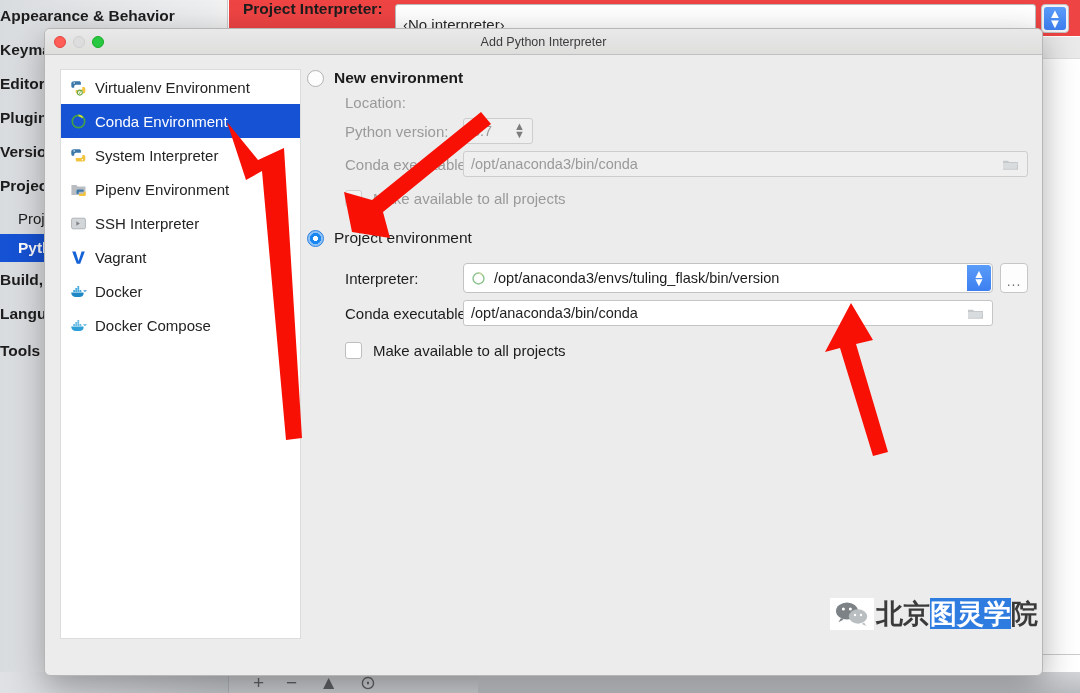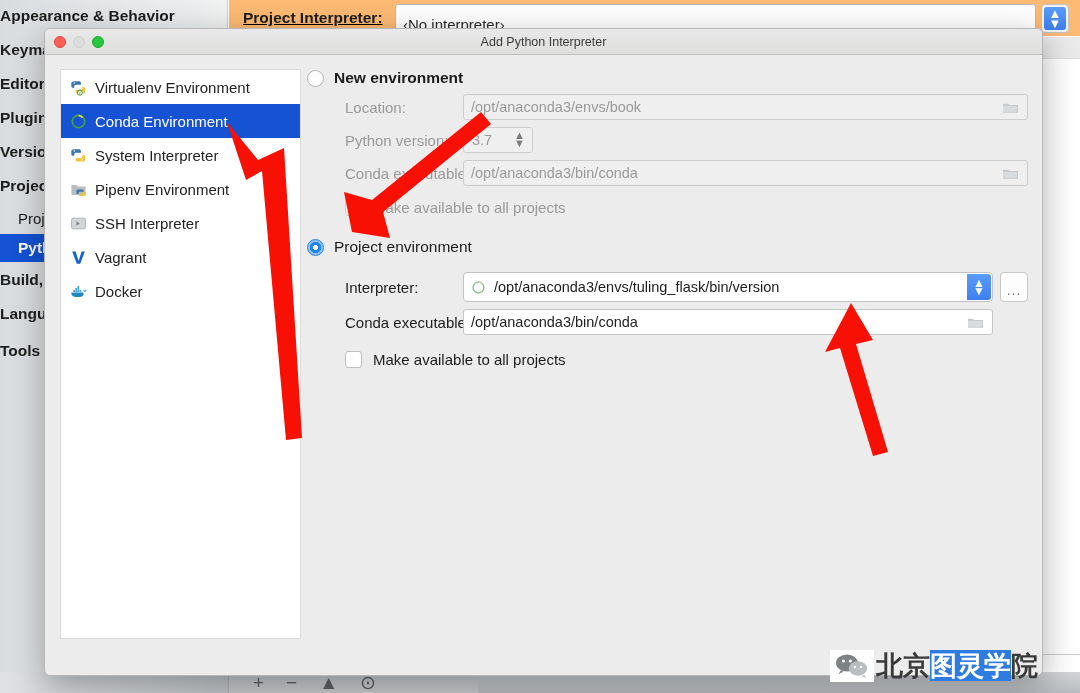--- a/index.html
+++ b/index.html
@@ -31,22 +31,22 @@
   .bg-side-item.sel {
     background: #1552d4; color: #ffffff; font-weight: bold;
   }
 
   #bg-right {
     position: absolute; left: 229px; top: 0; right: 0; height: 672px;
     background: #ffffff;
   }
   #bg-toprow {
     position: absolute; left: 0; top: 0; right: 0; height: 36px;
-    background: #fdba74;
-    display: flex; align-items: center; text-decoration: underline;
+    background: #ef4444;
+    display: flex; align-items: flex-start;
   }
   #bg-toprow-label {
     margin-left: 14px; font-size: 15.5px; font-weight: bold; color: #1d1d1d;
     white-space: nowrap;
   }
   #bg-combo {
     position: absolute; left: 166px; top: 4px; right: 44px; height: 28px;
     background: #ffffff; border: 1px solid #b9bbbd; border-radius: 3px;
     display: flex; align-items: center;
   }
@@ -220,21 +220,21 @@
     background: #fdfdfd; border: 1px solid #c4c6c8; border-radius: 4px;
     display: flex; align-items: flex-end; justify-content: center;
     font-size: 14px; color: #6f7174; letter-spacing: 1px; padding-bottom: 3px;
   }
 
   
   #arrows { position: absolute; inset: 0; pointer-events: none; }
 
   
   #watermark {
-    position: absolute; left: 830px; top: 648px;
+    position: absolute; left: 830px; top: 596px;
     display: flex; align-items: center; gap: 2px;
   }
   #wm-icon {
     width: 44px; height: 32px; background: #ffffff;
     display: flex; align-items: center; justify-content: center;
   }
   #wm-text {
     font-size: 27px; font-weight: bold; color: #3a3a3a;
     font-family: "DejaVu Sans", sans-serif; white-space: nowrap;
   }
@@ -404,40 +404,49 @@
               <rect x="7.4" y="5.1" width="1.8" height="1.7"></rect>
               <rect x="7.4" y="3.1" width="1.8" height="1.7"></rect>
             </g>
             <path d="M1.2 9.6h12.2c.6 1.9-.4 4.3-3.6 4.3H5.2c-2.6 0-4-2.2-4-4.3z" fill="#1e87c6"></path>
             <path d="M13.2 7.5c.8-.6 1.5-.3 1.9.2.4-1 1.3-.6 1.5-.3-.5.8-1.2 1.3-2 1.4z" fill="#1e87c6"></path>
           </svg>
         </span>
         <span>Docker</span>
       </div>
 
+      <div class="env-item">
+        <span class="env-icon">
+          <svg width="17" height="17" viewBox="0 0 17 17">
+            <g fill="#59b4e0">
+              <rect x="3.2" y="7.1" width="1.8" height="1.8"></rect>
+              <rect x="5.3" y="7.1" width="1.8" height="1.8"></rect>
+              <rect x="7.4" y="7.1" width="1.8" height="1.8"></rect>
+              <rect x="9.5" y="7.1" width="1.8" height="1.8"></rect>
+              <rect x="5.3" y="5.1" width="1.8" height="1.7"></rect>
+              <rect x="7.4" y="5.1" width="1.8" height="1.7"></rect>
+              <rect x="7.4" y="3.1" width="1.8" height="1.7"></rect>
+            </g>
+            <path d="M1.2 9.6h12.2c.6 1.9-.4 4.3-3.6 4.3H5.2c-2.6 0-4-2.2-4-4.3z" fill="#2f9fd8"></path>
+            <path d="M13.2 7.5c.8-.6 1.5-.3 1.9.2.4-1 1.3-.6 1.5-.3-.5.8-1.2 1.3-2 1.4z" fill="#2f9fd8"></path>
+          </svg>
+        </span>
+        <span>Docker Compose</span>
+      </div>
     </div>
 
     <div id="form">
 
       <div class="radio-row">
         <span class="radio"></span>
         <span class="radio-label">New environment</span>
       </div>
 
       <div class="field-row">
         <span class="field-label dim">Location:</span>
-        <span class="textfield">
-          <span class="val">/opt/anaconda3/envs/book</span>
-          <span class="folder-icon">
-            <svg width="17" height="13" viewBox="0 0 17 13">
-                <path d="M1 2.2h5l1.2 1.4h8.8v7.6H1z" fill="#c6c9cc"></path>
-                <path d="M1 4.6h14.5l-1 5.6H1z" fill="#d9dcdf"></path>
-              </svg>
-          </span>
-        </span>
       </div>
 
       <div class="field-row">
         <span class="field-label dim">Python version:</span>
         <span class="spin-small">
           <span class="val">3.7</span>
           <span class="spin-arrows">
               <span>▲</span>
               <span>▼</span>
             </span>

